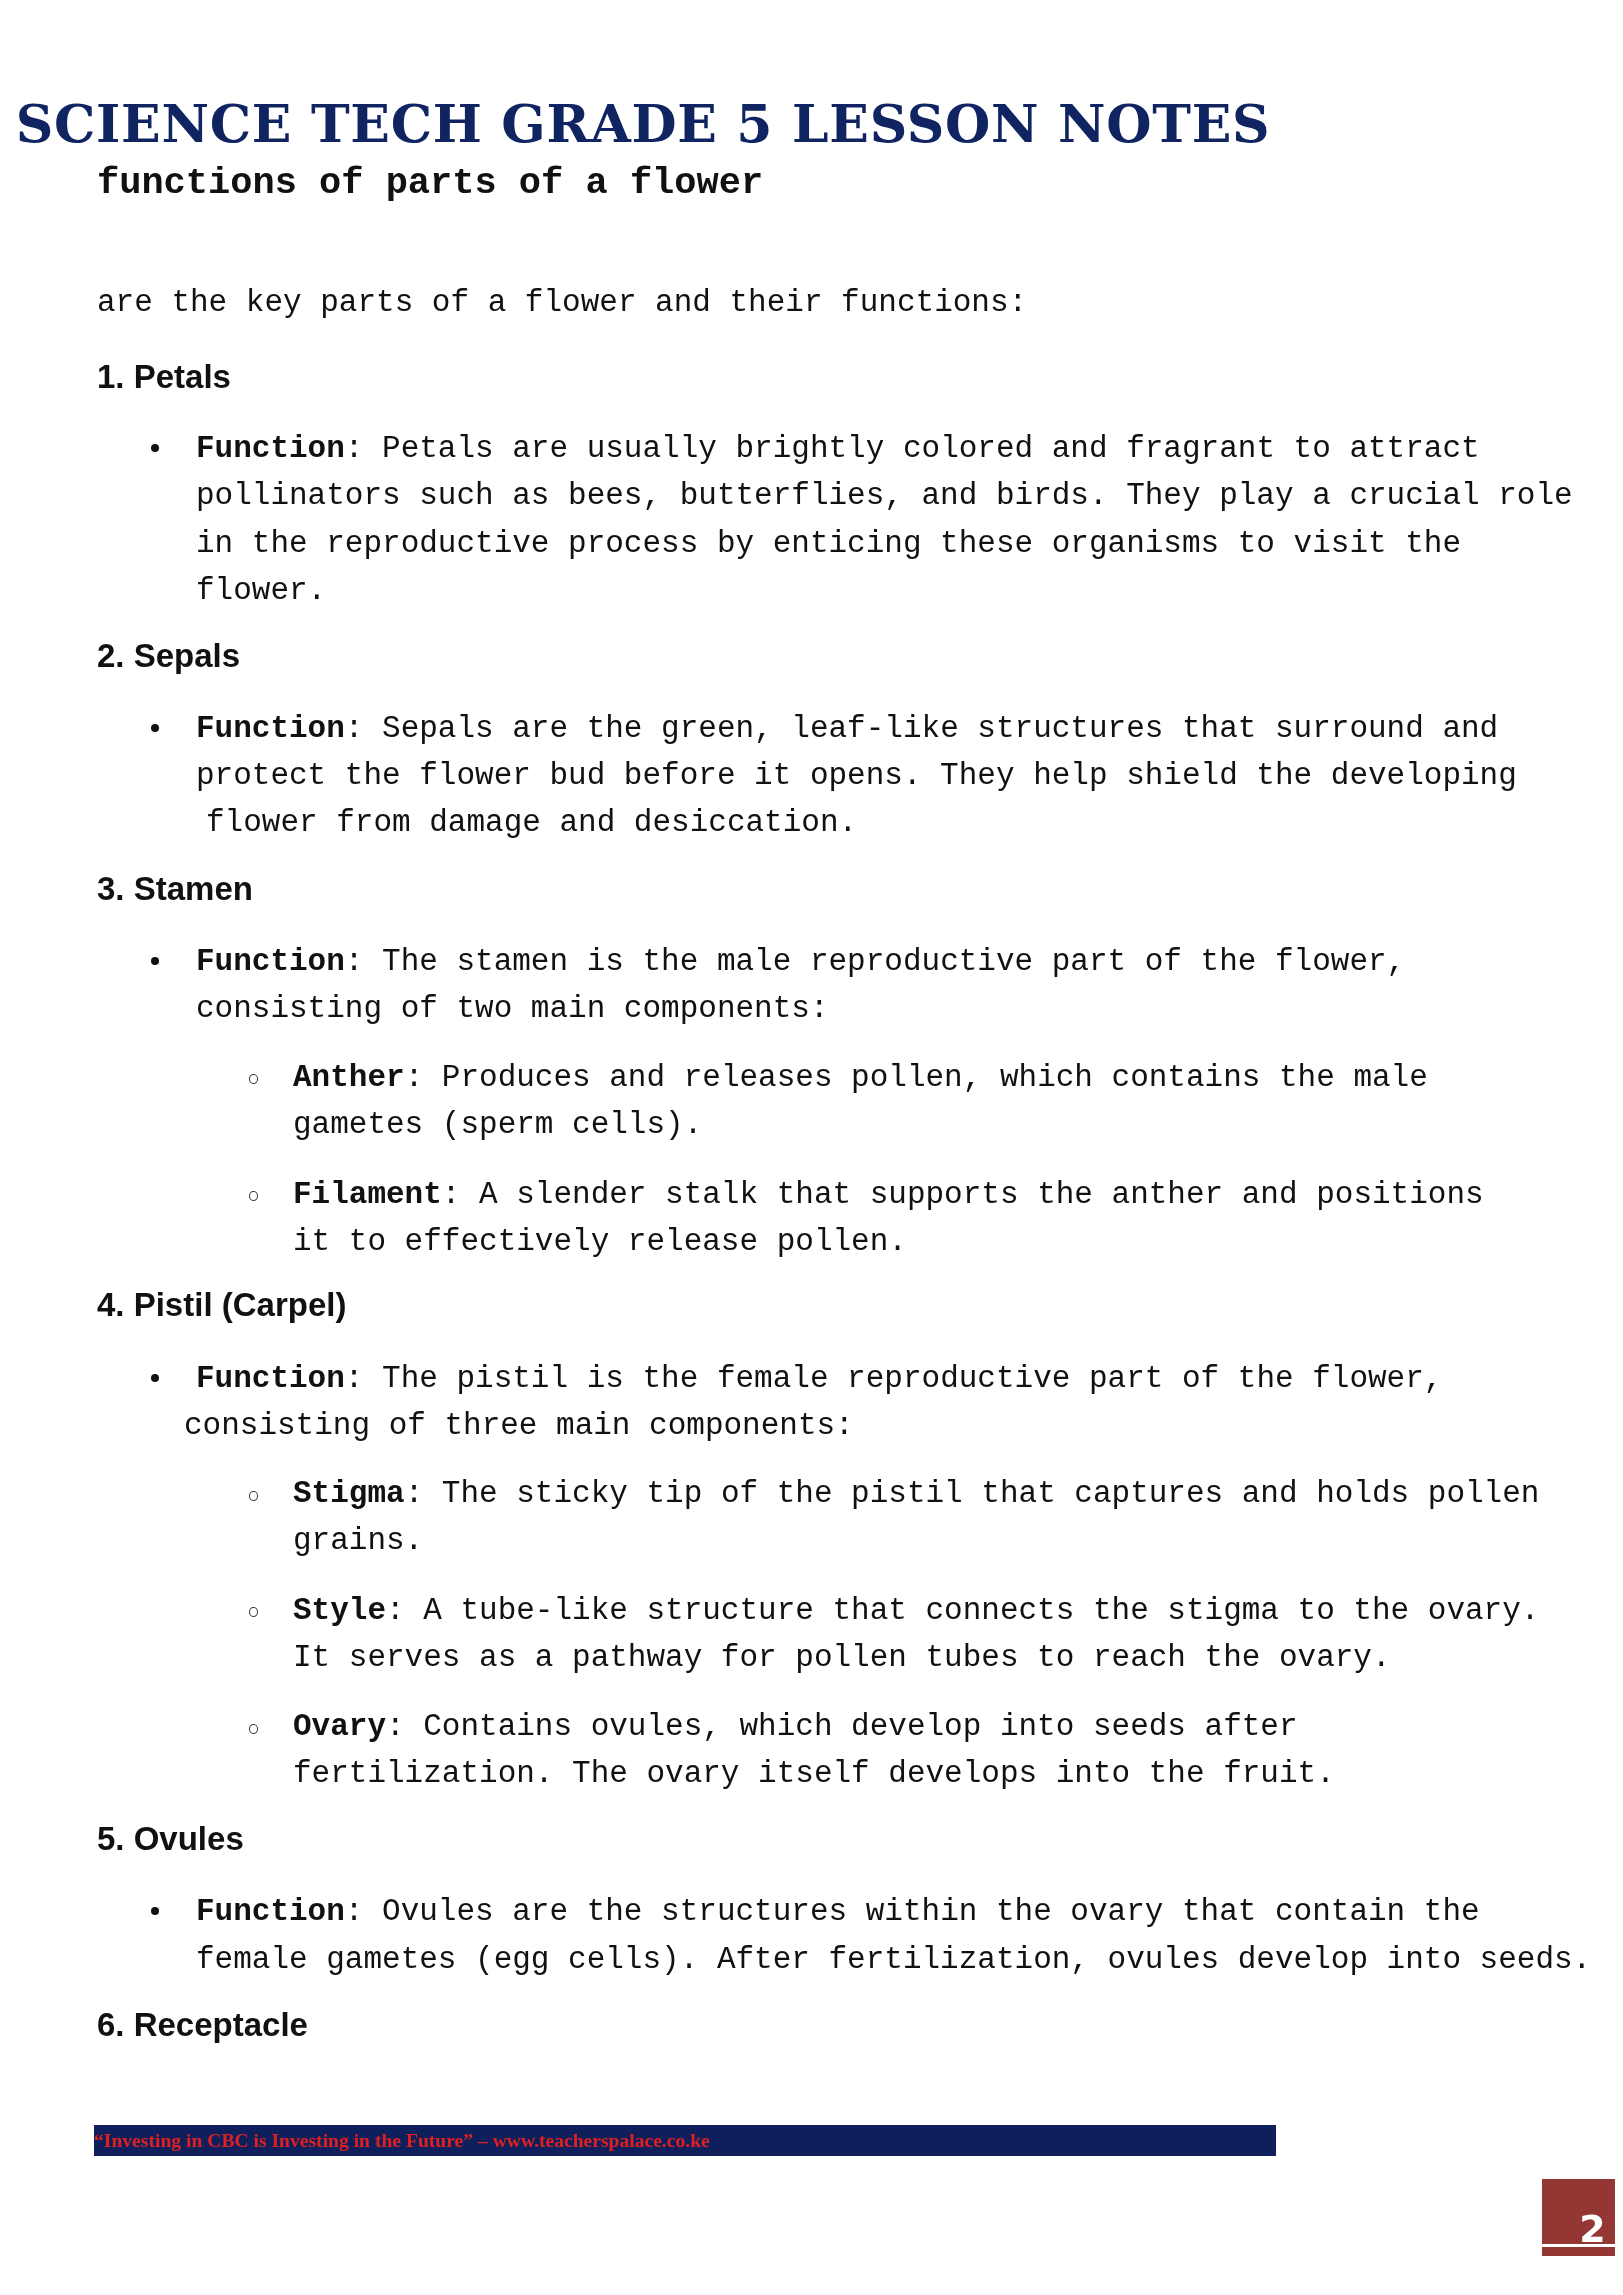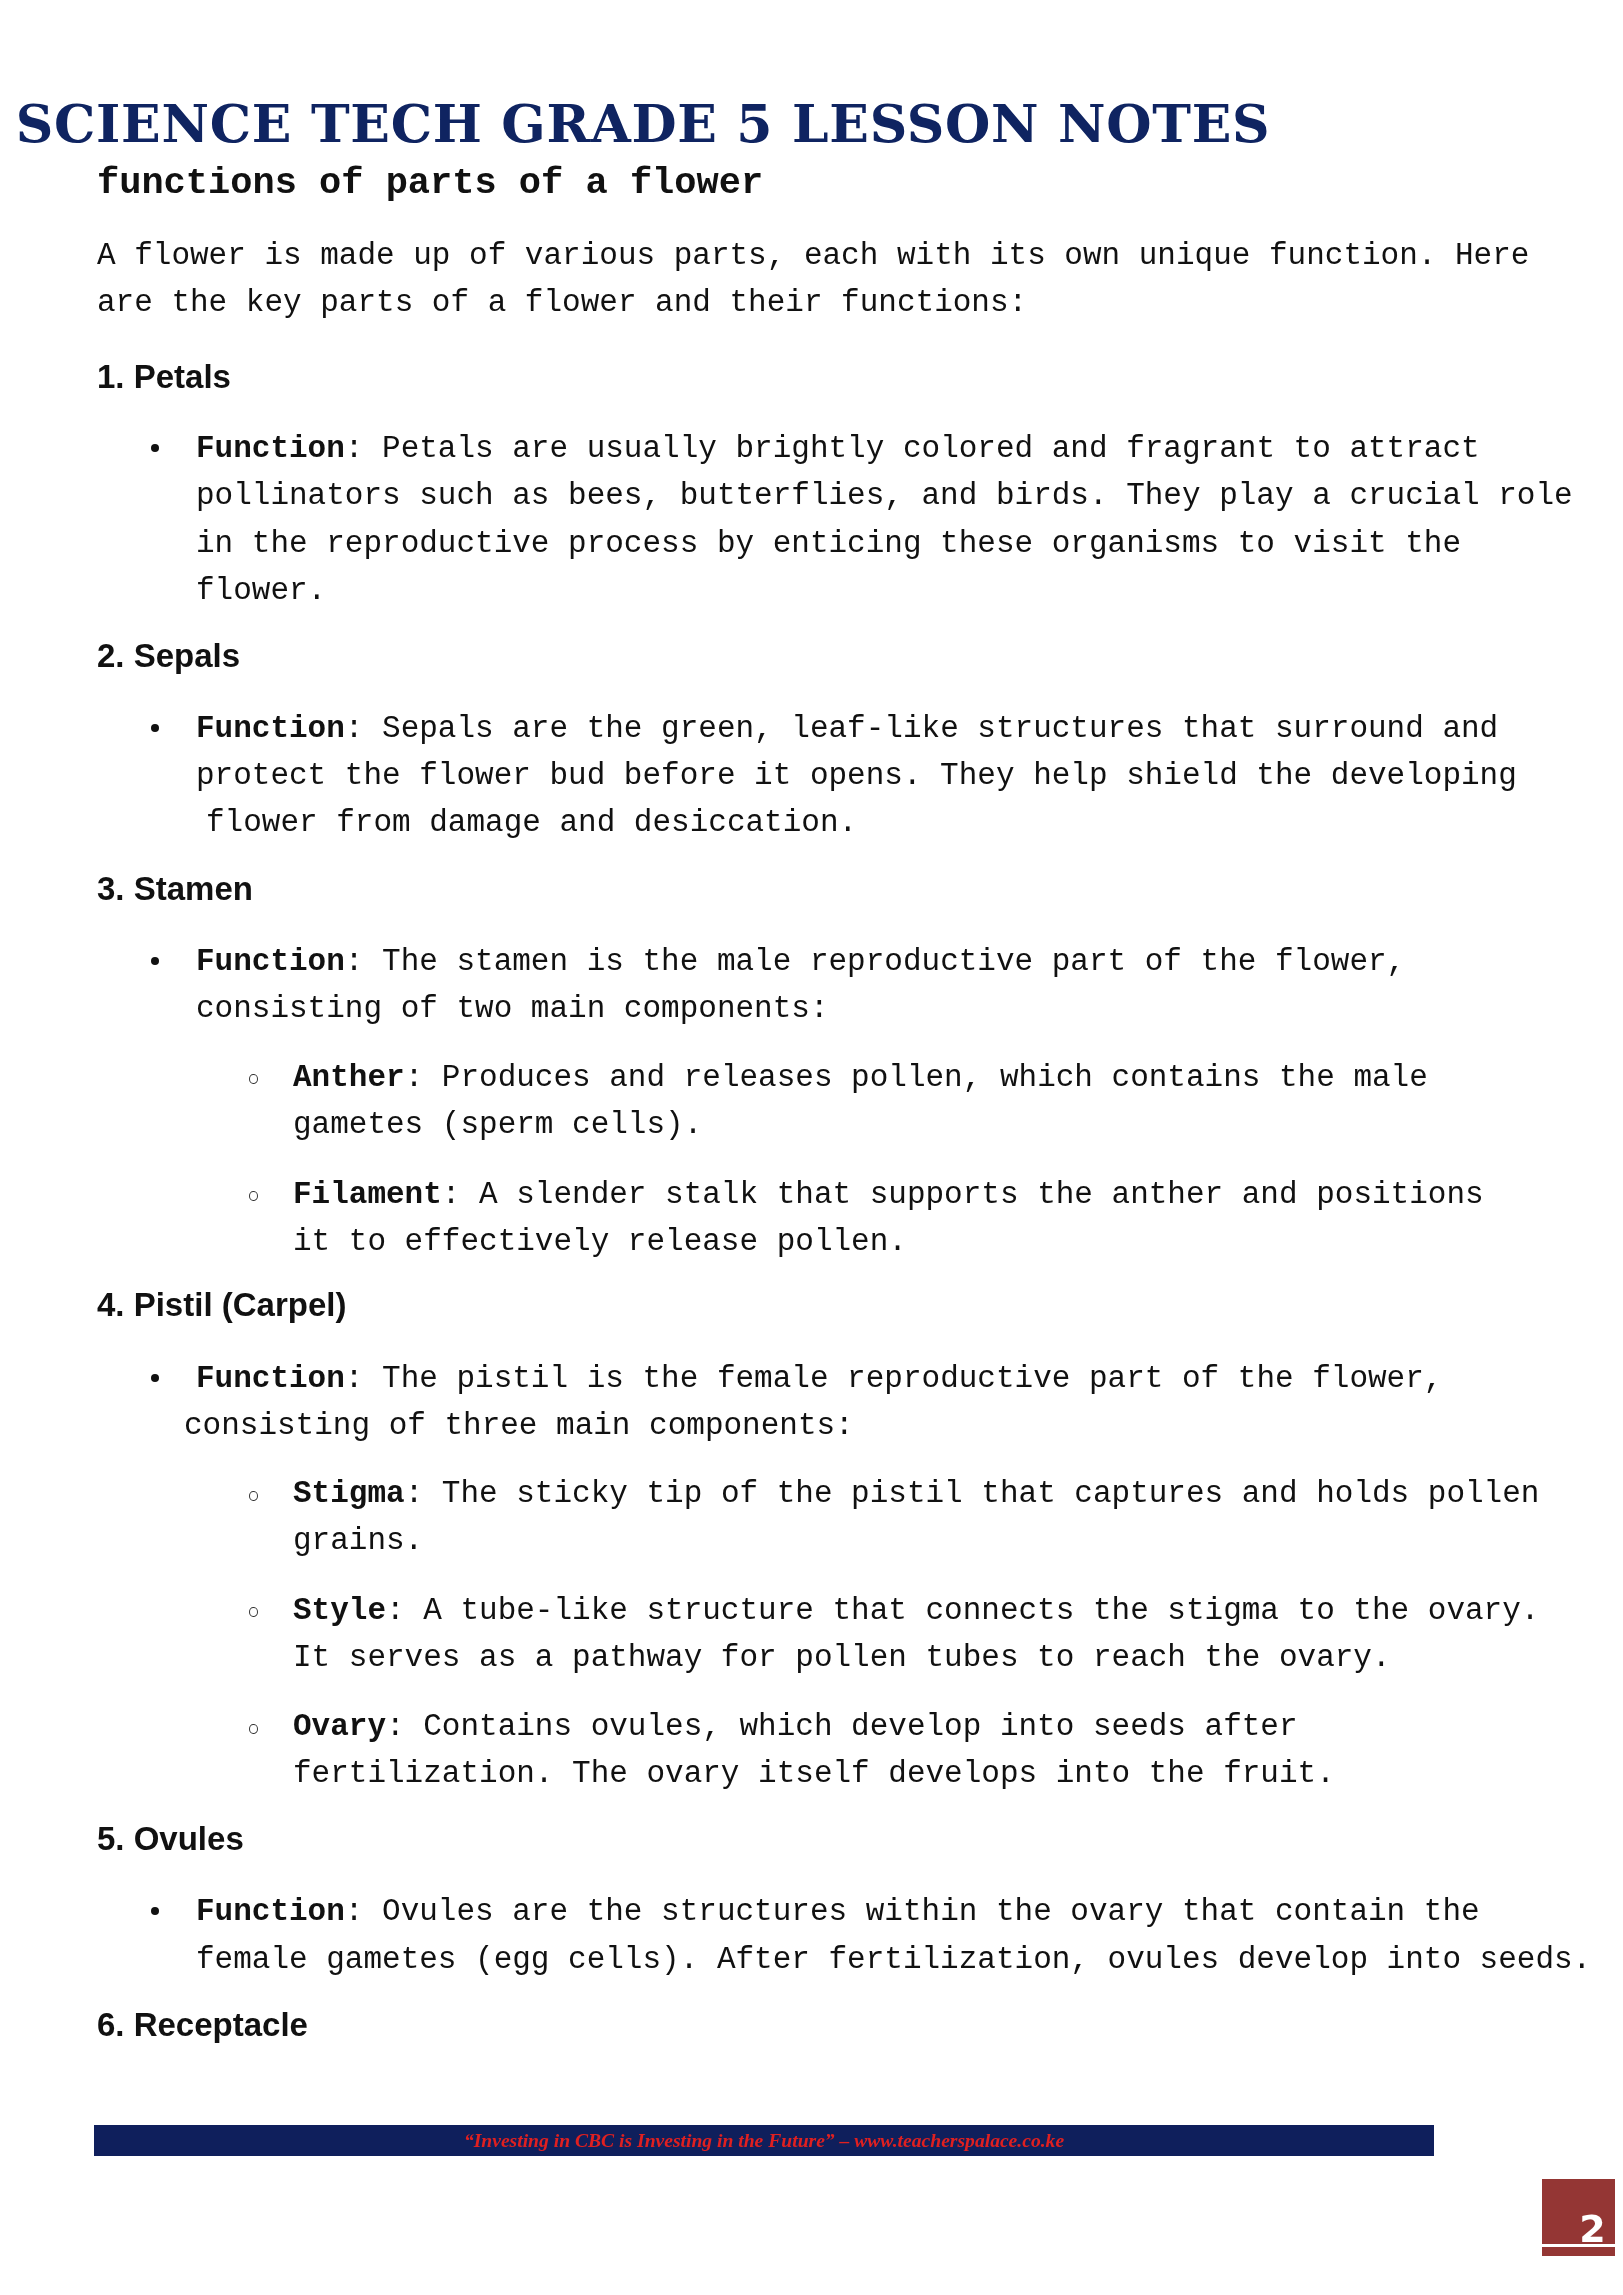--- a/index.html
+++ b/index.html
@@ -29,22 +29,22 @@
   }
   .bullet-circle {
     position: absolute; width: 8.5px; height: 9.8px; border-radius: 50%; border: 1.3px solid #333; box-sizing: border-box;
   }
   .bullet-text {
     position: absolute;
     font-family: "Liberation Mono", monospace; font-size: 31px; color: #111; line-height: 47px;
   }
   .bullet-text b { font-weight: bold; }
   .footer-bar {
-    position: absolute; left: 94px; top: 2125px; width: 1340px; height: 31px; background: #0f1f5c;
-    display: flex; align-items: center; justify-content: center; font-style: italic;
+    position: absolute; left: 94px; top: 2125px; width: 1182px; height: 31px; background: #0f1f5c;
+    display: flex; align-items: center; 
   }
   .footer-text {
     font-family: "Liberation Serif", serif; font-weight: bold; font-size: 19.6px; color: #e02020;
   }
   .page-box {
     position: absolute; left: 1542px; top: 2179px; width: 73px; height: 77px; background: #943634;
   }
   .page-num {
     position: absolute; right: 9.2px; top: 31px;
     font-family: "DejaVu Sans", sans-serif; font-weight: bold; font-size: 38px; color: #fff; line-height: 1;
@@ -52,21 +52,20 @@
   .page-rule { position: absolute; left: 0; top: 65px; width: 73px; height: 2.6px; background: #fff; }
 </style>
 </head>
 <body>
 
 <div class="page">
 
   <div class="title">SCIENCE TECH GRADE 5 LESSON NOTES</div>
   <div class="subtitle">functions of parts of a flower</div>
 
-  <div class="body-text" style="top:232px;">A flower is made up of various parts, each with its own unique function. Here</div>
   <div class="body-text" style="top:279px;">are the key parts of a flower and their functions:</div>
 
   <div class="heading" style="top:360px;">1. Petals</div>
   <div class="bullet-row">
     <span class="bullet-dot" style="left:151px;top:444px;"></span>
     <div class="bullet-text" style="left:196px;top:425px;"><b>Function</b><span>: Petals are usually brightly colored and fragrant to attract</span></div>
     <div class="bullet-text" style="left:196px;top:472px;">pollinators such as bees, butterflies, and birds. They play a crucial role</div>
     <div class="bullet-text" style="left:196px;top:520px;">in the reproductive process by enticing these organisms to visit the</div>
     <div class="bullet-text" style="left:196px;top:567px;">flower.</div>
   </div>

